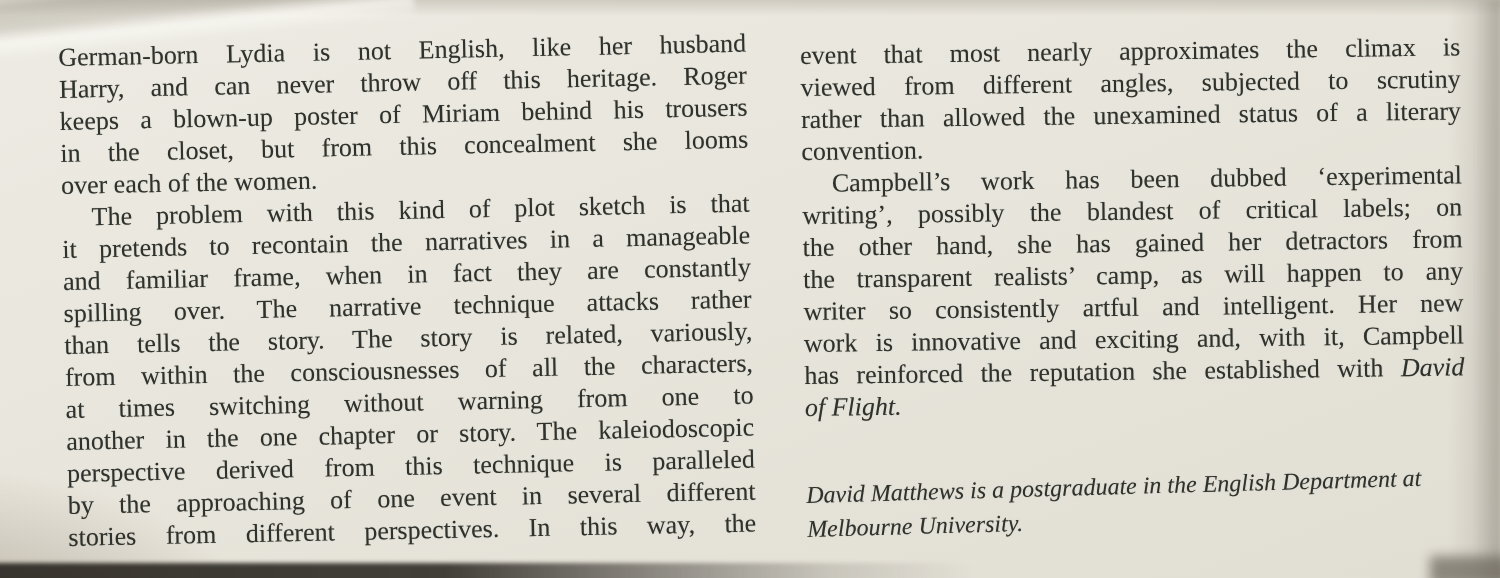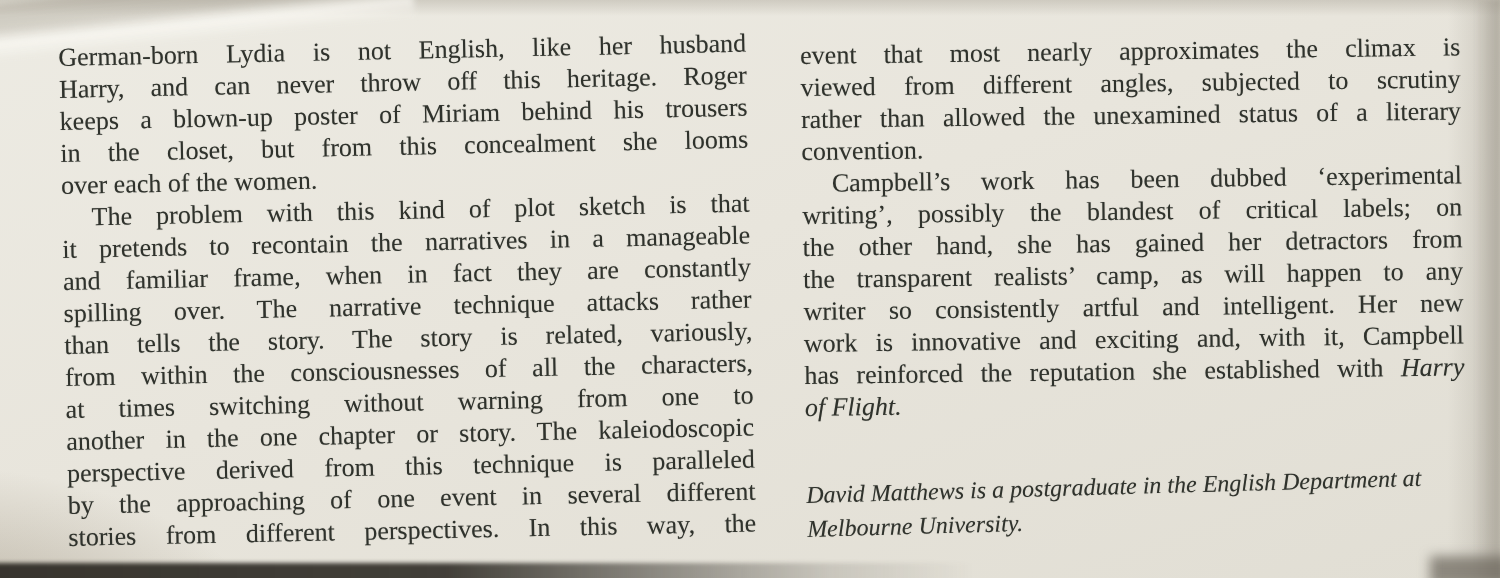--- a/index.html
+++ b/index.html
@@ -90,21 +90,21 @@
           <div class="line">rather than allowed the unexamined status of a literary</div>
           <div class="line short">convention.</div>
         </div>
         <div class="para">
           <div class="line indent">Campbell’s work has been dubbed ‘experimental</div>
           <div class="line">writing’, possibly the blandest of critical labels; on</div>
           <div class="line">the other hand, she has gained her detractors from</div>
           <div class="line">the transparent realists’ camp, as will happen to any</div>
           <div class="line">writer so consistently artful and intelligent. Her new</div>
           <div class="line">work is innovative and exciting and, with it, Campbell</div>
-          <div class="line"><span>has reinforced the reputation she established with </span><span class="it">Harry</span></div>
+          <div class="line"><span>has reinforced the reputation she established with </span><span class="it">David</span></div>
           <div class="line short"><span class="it">of Flight.</span></div>
         </div>
       </div>
     <div class="byline">
         <div class="bio-line">David Matthews is a postgraduate in the English Department at</div>
         <div class="bio-line">Melbourne University.</div>
       </div>
   </div>
 
   <div class="bottom-band"></div>

